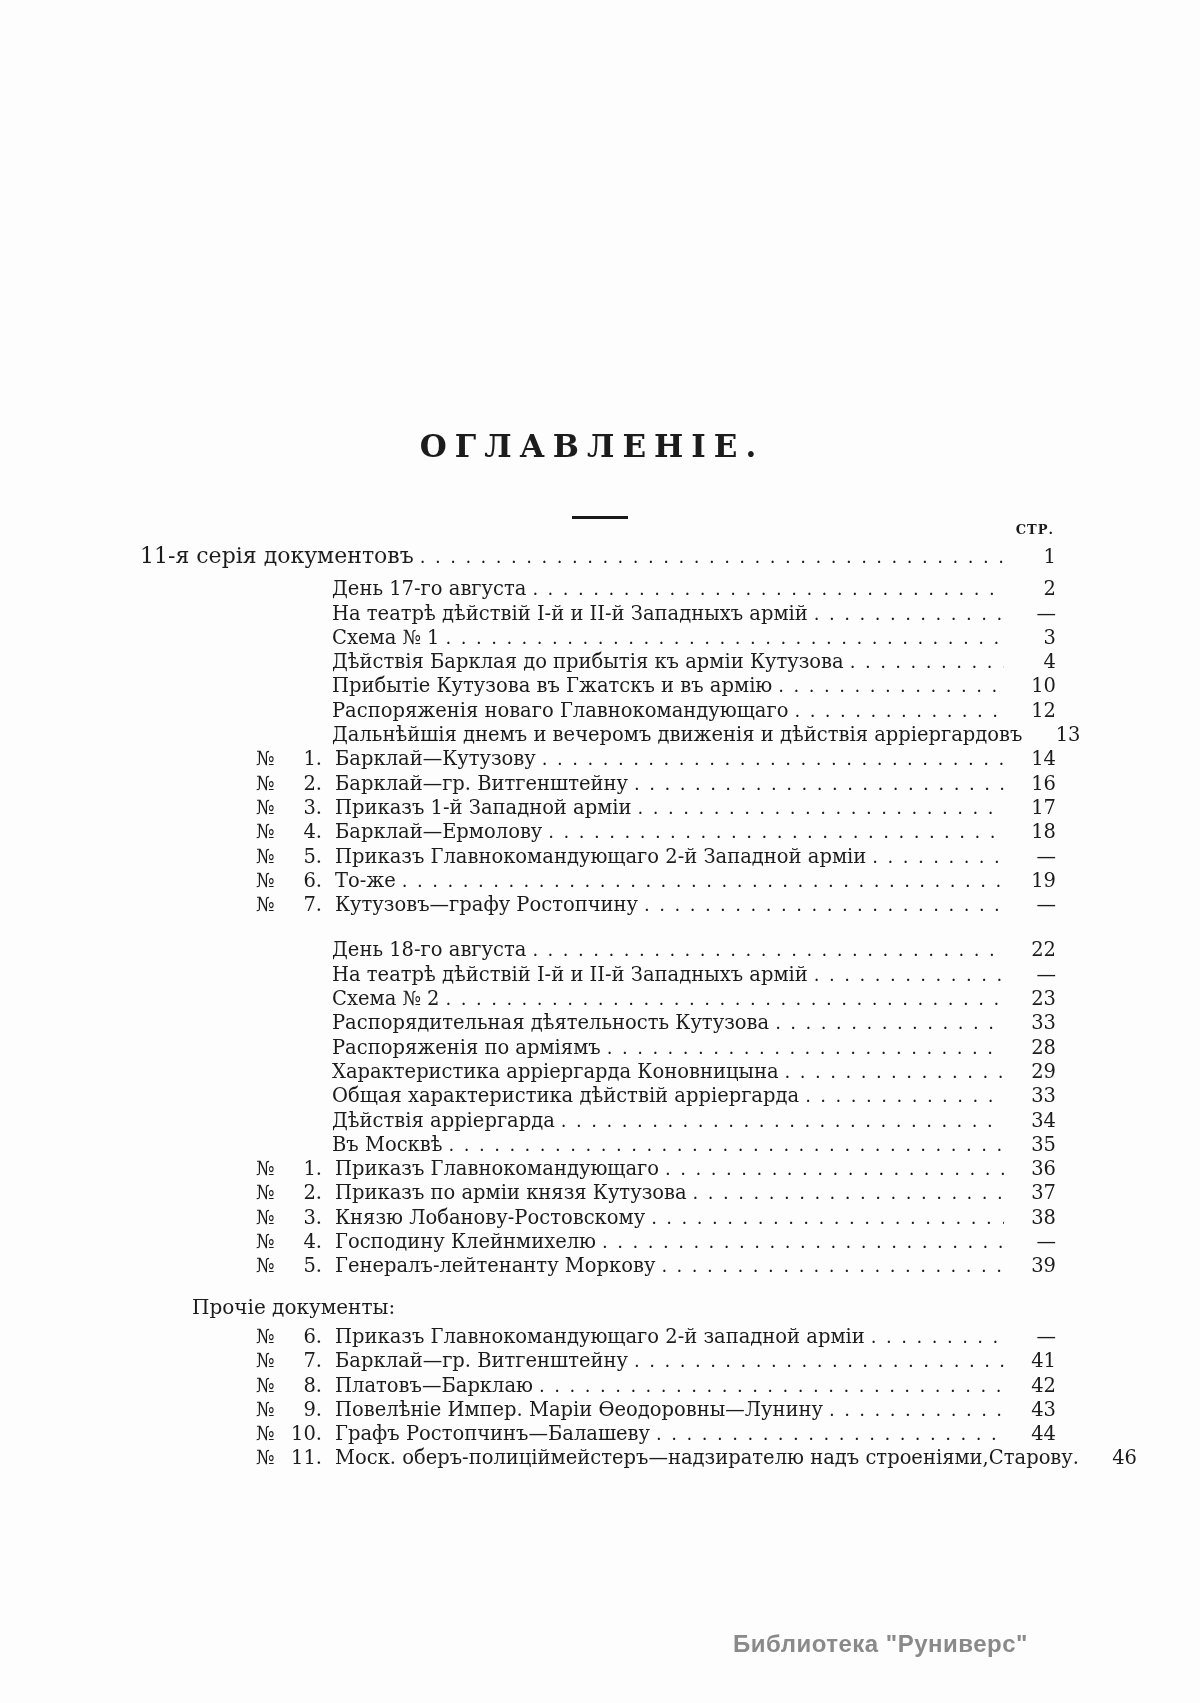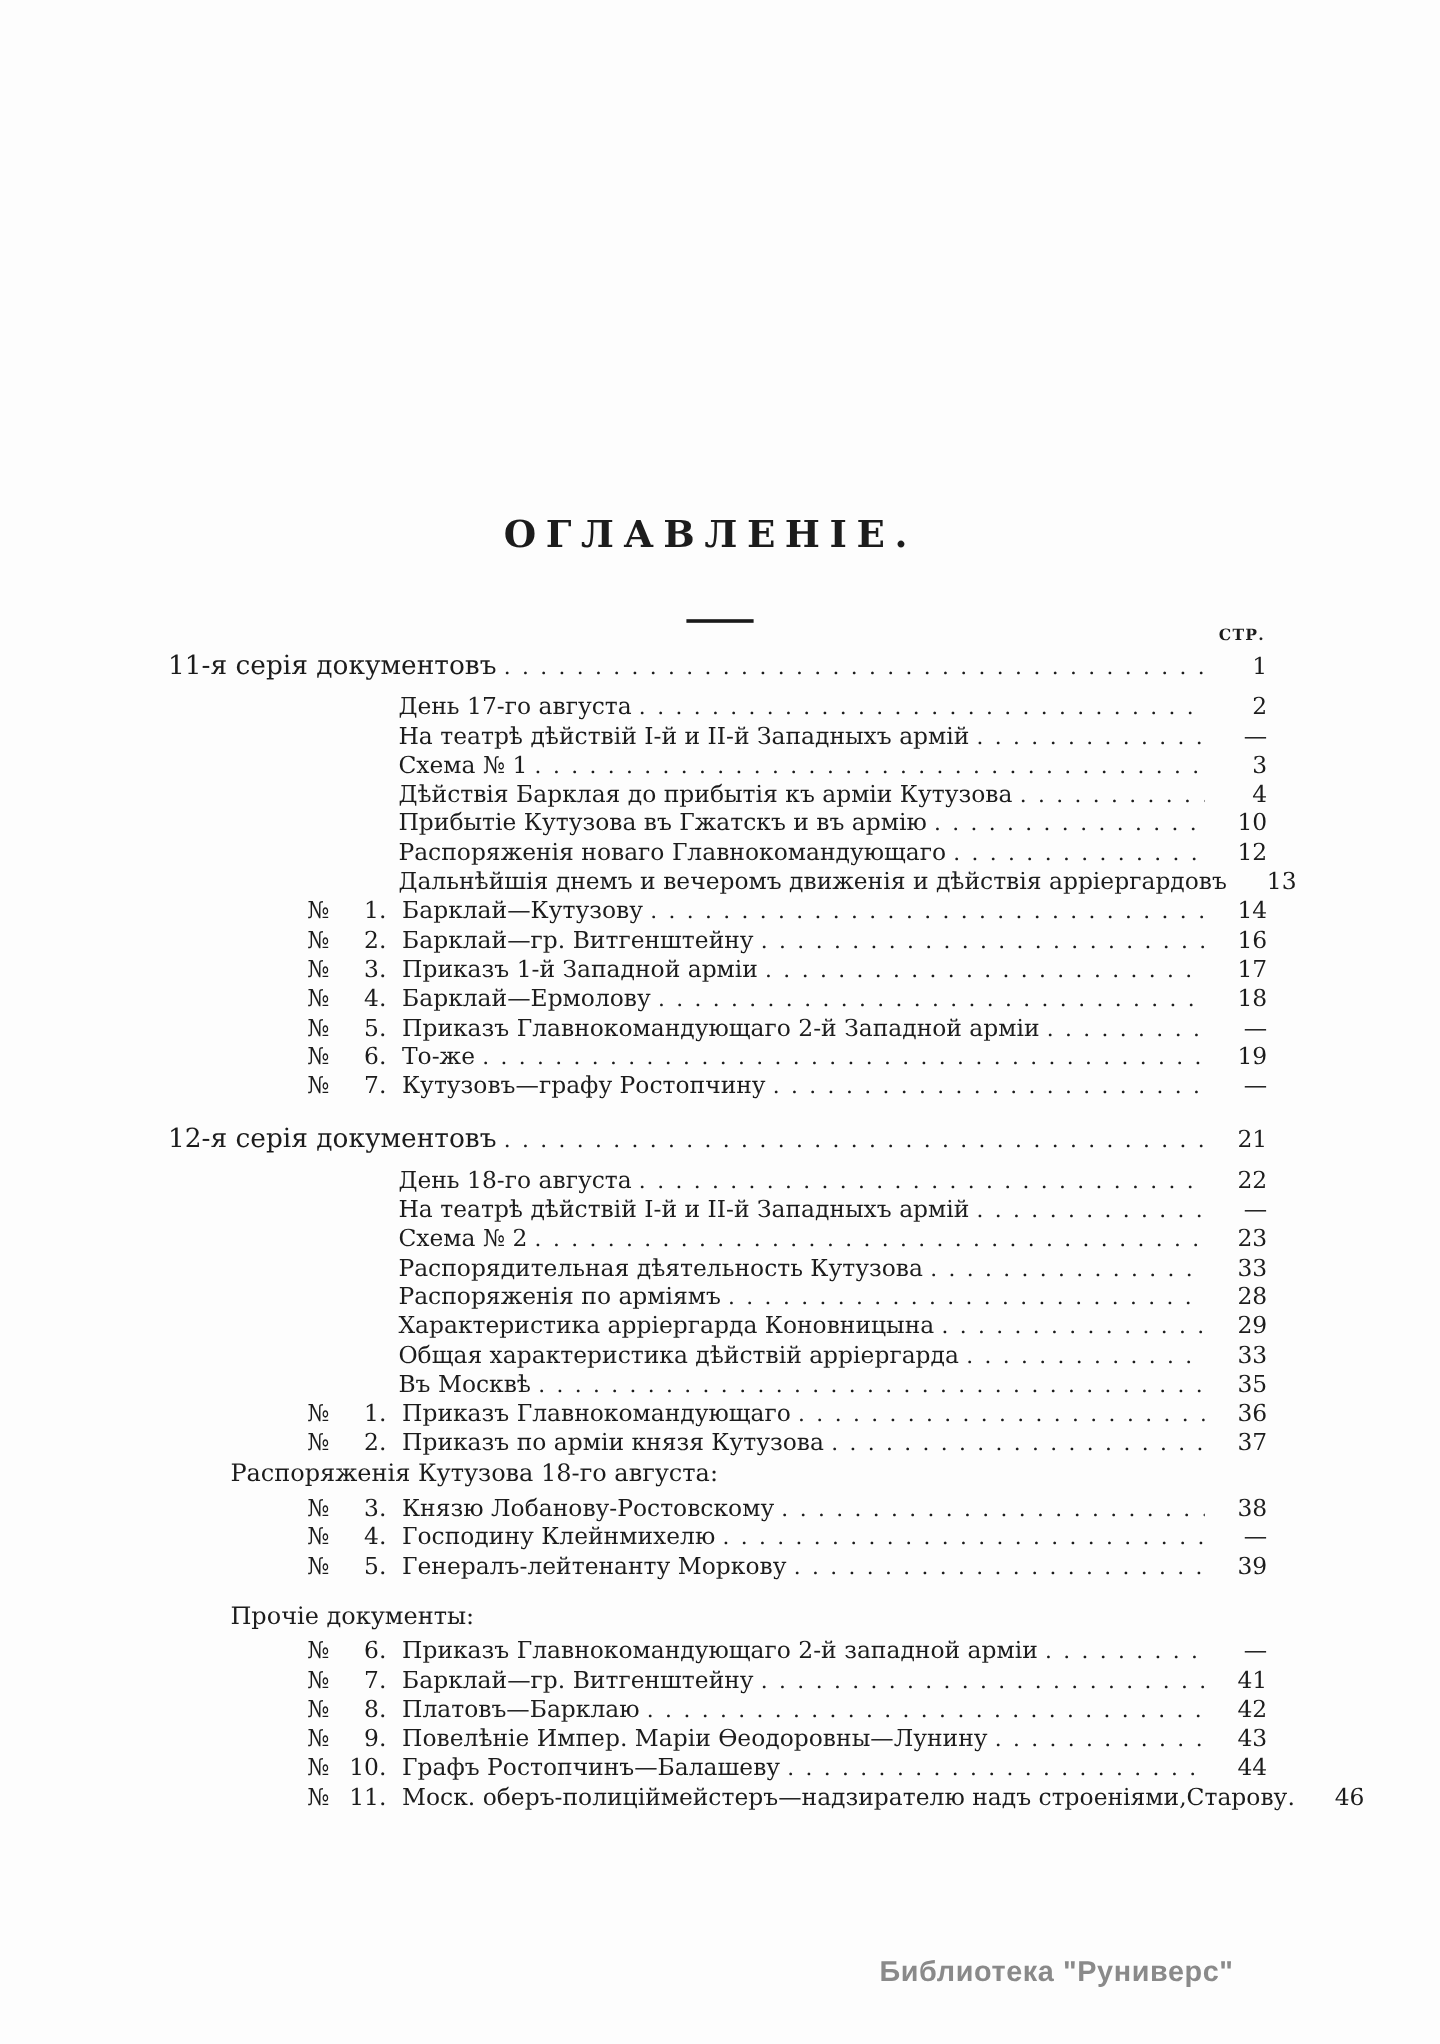--- a/index.html
+++ b/index.html
@@ -185,26 +185,20 @@
     <span class="numero">
           <span class="numero-sign">№</span>
           <span class="numero-value">7.</span>
         </span>
     <span class="label">Кутузовъ—графу Ростопчину</span>
     <span class="leader"></span>
     <span class="page-no">—</span>
   </div>
     </div>
     <div class="toc-group g2">
-      <div class="row series">
-
-    <span class="label">12-я серія документовъ</span>
-    <span class="leader"></span>
-    <span class="page-no">21</span>
-  </div>
       <div class="row sub">
 
     <span class="label">День 18-го августа</span>
     <span class="leader"></span>
     <span class="page-no">22</span>
   </div>
       <div class="row sub">
 
     <span class="label">На театрѣ дѣйствій І-й и ІІ-й Западныхъ армій</span>
     <span class="leader"></span>
@@ -232,20 +226,26 @@
 
     <span class="label">Характеристика арріергарда Коновницына</span>
     <span class="leader"></span>
     <span class="page-no">29</span>
   </div>
       <div class="row sub">
 
     <span class="label">Общая характеристика дѣйствій арріергарда</span>
     <span class="leader"></span>
     <span class="page-no">33</span>
+  </div>
+      <div class="row sub">
+
+    <span class="label">Дѣйствія арріергарда</span>
+    <span class="leader"></span>
+    <span class="page-no">34</span>
   </div>
       <div class="row sub">
 
     <span class="label">Въ Москвѣ</span>
     <span class="leader"></span>
     <span class="page-no">35</span>
   </div>
       <div class="row num">
     <span class="numero">
           <span class="numero-sign">№</span>
@@ -259,21 +259,20 @@
     <span class="numero">
           <span class="numero-sign">№</span>
           <span class="numero-value">2.</span>
         </span>
     <span class="label">Приказъ по арміи князя Кутузова</span>
     <span class="leader"></span>
     <span class="page-no">37</span>
   </div>
     </div>
     <div class="toc-group g3">
-      <div class="group-heading">Распоряженія Кутузова 18-го августа:</div>
       <div class="row num">
     <span class="numero">
           <span class="numero-sign">№</span>
           <span class="numero-value">3.</span>
         </span>
     <span class="label">Князю Лобанову-Ростовскому</span>
     <span class="leader"></span>
     <span class="page-no">38</span>
   </div>
       <div class="row num">

